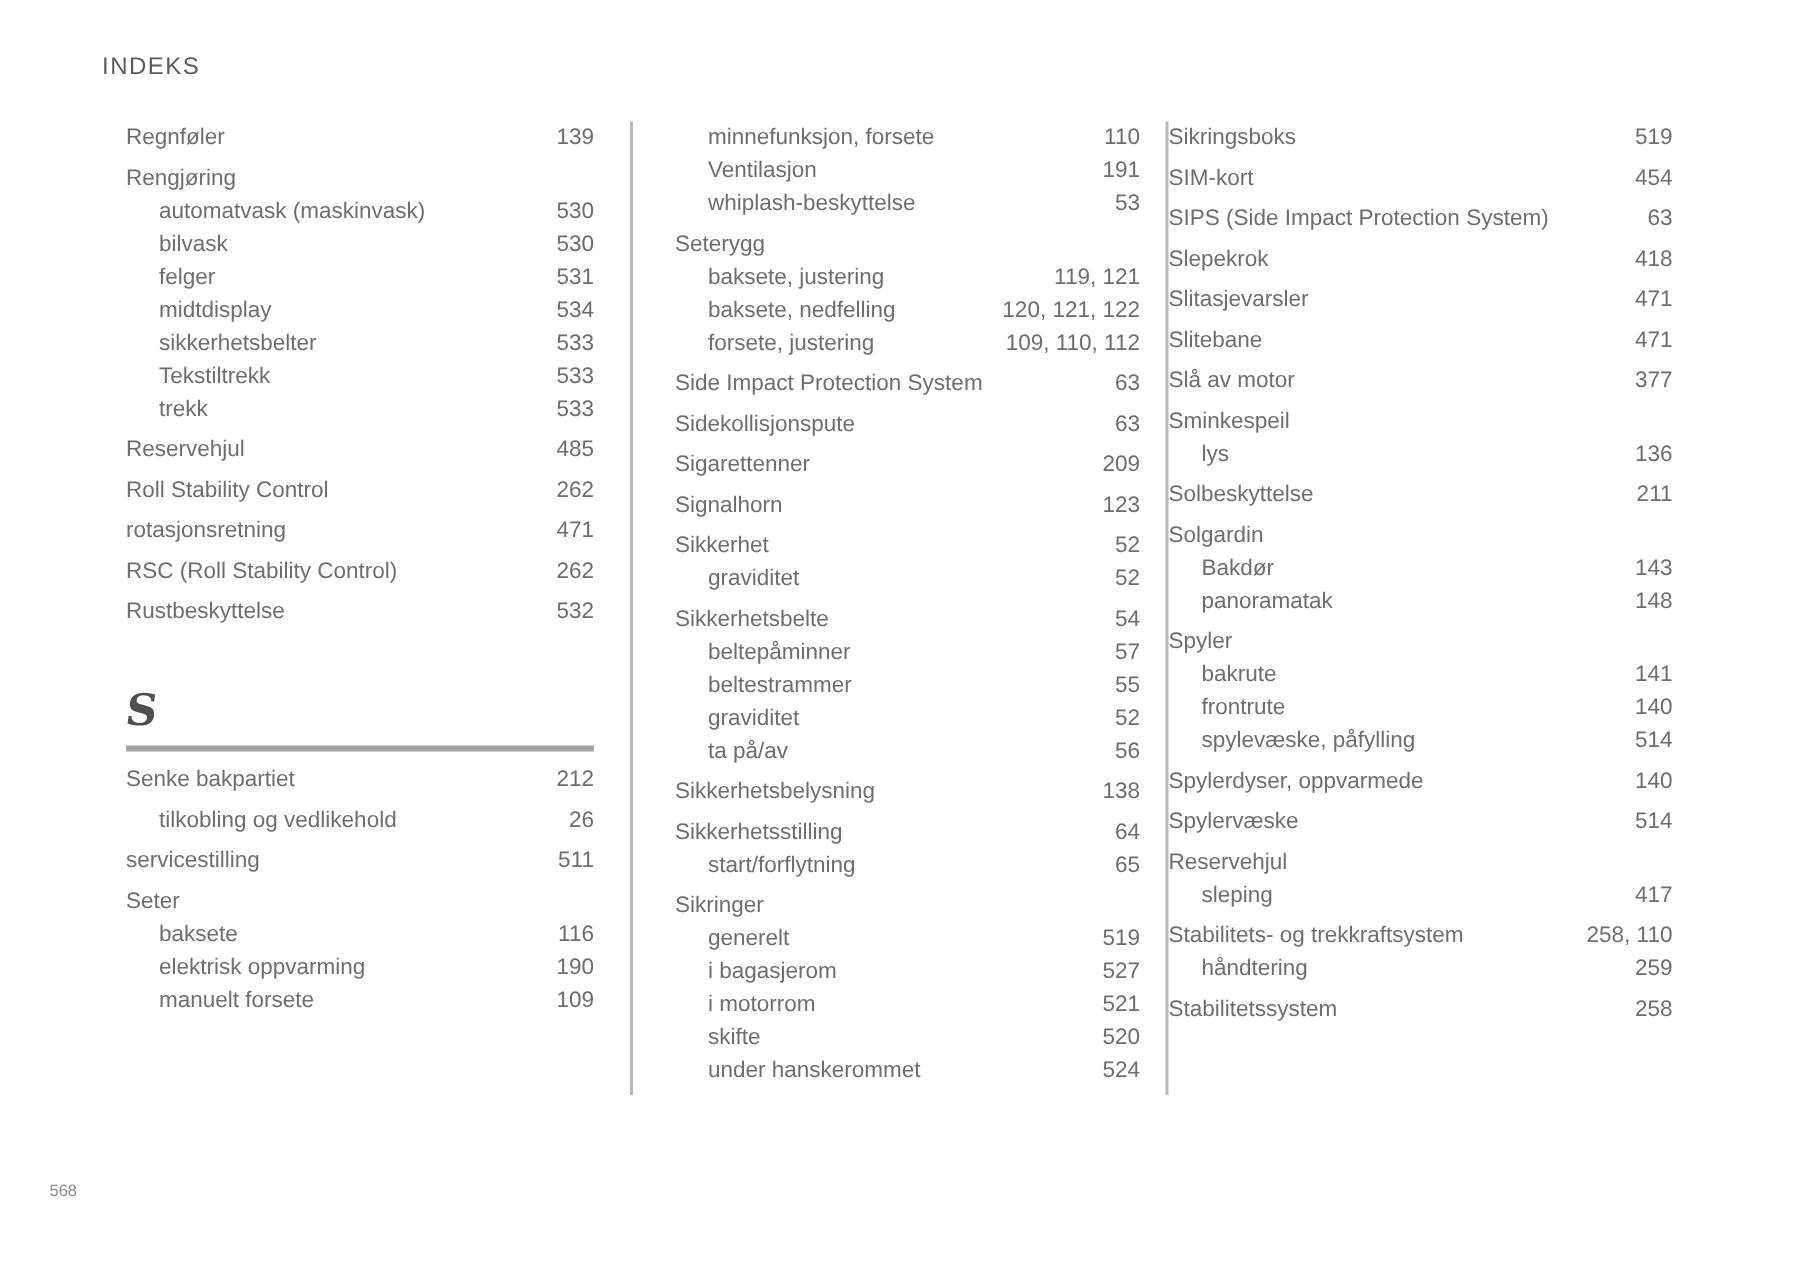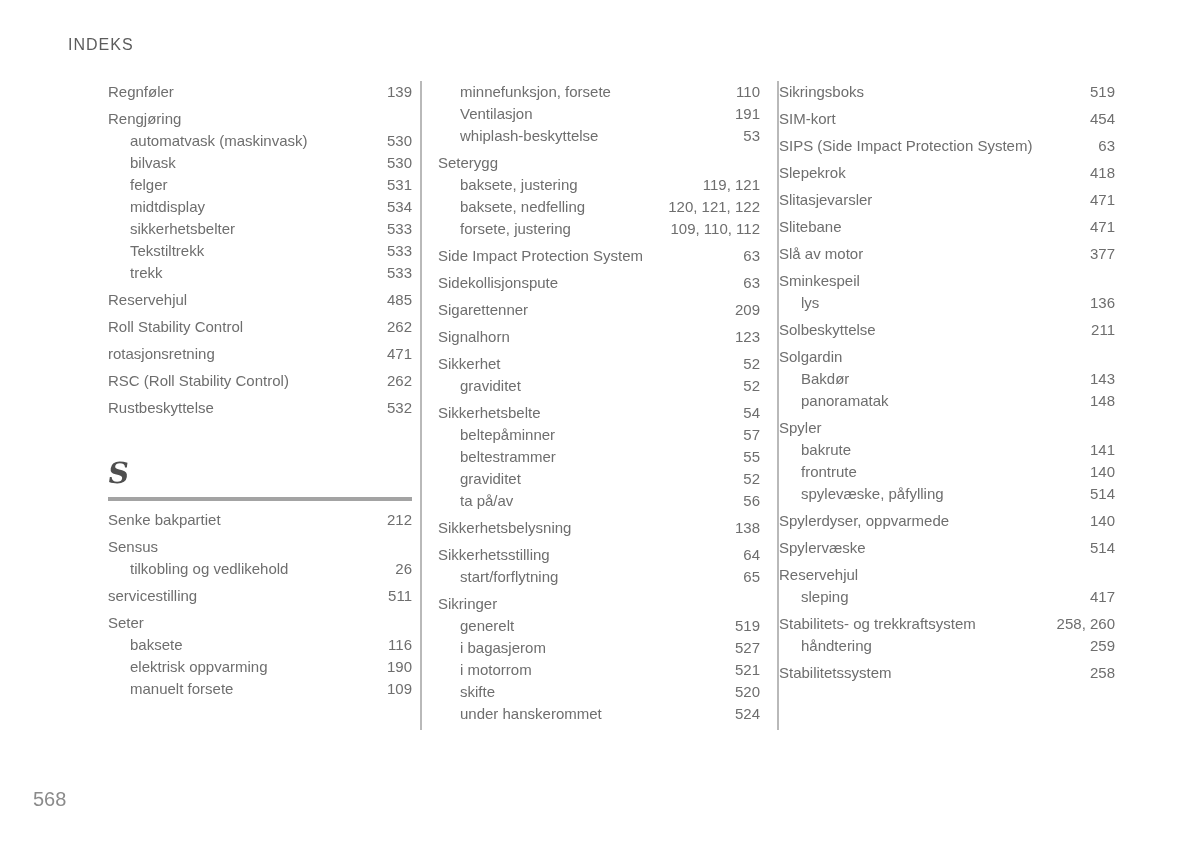--- a/index.html
+++ b/index.html
@@ -27,22 +27,22 @@
     letter-spacing: 1px;
     color: var(--heading);
   }
   .index-grid {
     display: grid;
     grid-template-columns: 336px 357px 367px;
     margin: 27px 0 0 84px;
     font-size: 15px;
   }
   .index-col { min-height: 10px; }
-  .index-col.c1 { padding-right: 8px; margin-left: 24px; }
-  .index-col.c2 { border-left: 2px solid var(--divider); padding-left: 16px; padding-right: 17px; }
+  .index-col.c1 { padding-right: 24px; }
+  .index-col.c2 { border-left: 2px solid var(--divider); padding-left: 28px; padding-right: 17px; }
   .index-col.c3 { border-left: 2px solid var(--divider); padding-right: 29px; }
   .entry-block { margin-bottom: 5px; }
   .entry-row {
     display: flex;
     justify-content: space-between;
     align-items: baseline;
     line-height: 22px;
   }
   .entry-row.sub { padding-left: 22px; }
   .entry-label { text-align: left; }
@@ -59,21 +59,21 @@
   }
   .section-rule {
     height: 4px;
     background: var(--section-rule);
     margin-top: 9px;
   }
   .page-number {
     position: absolute;
     left: 33px;
     top: 788px;
-    font-size: 20px;
+    font-size: 11px;
     color: var(--page-number);
   }
 </style>
 </head>
 <body>
 
 <div class="page-header">INDEKS</div>
 
 <div class="index-grid">
   <div class="index-col c1">
@@ -147,23 +147,20 @@
         </div>
       </div>
       <div class="section-block"><span class="section-letter">S</span><div class="section-rule"></div></div>
       <div class="entry-block">
         <div class="entry-row">
           <span class="entry-label">Senke bakpartiet</span>
           <span class="entry-pages">212</span>
         </div>
       </div>
       <div class="entry-block">
-        <div class="entry-row">
-          <span class="entry-label">Sensus</span>
-        </div>
         <div class="entry-row sub">
           <span class="entry-label">tilkobling og vedlikehold</span>
           <span class="entry-pages">26</span>
         </div>
       </div>
       <div class="entry-block">
         <div class="entry-row">
           <span class="entry-label">servicestilling</span>
           <span class="entry-pages">511</span>
         </div>
@@ -421,21 +418,21 @@
           <span class="entry-label">Reservehjul</span>
         </div>
         <div class="entry-row sub">
           <span class="entry-label">sleping</span>
           <span class="entry-pages">417</span>
         </div>
       </div>
       <div class="entry-block">
         <div class="entry-row">
           <span class="entry-label">Stabilitets- og trekkraftsystem</span>
-          <span class="entry-pages">258, 260</span>
+          <span class="entry-pages">258, 110</span>
         </div>
         <div class="entry-row sub">
           <span class="entry-label">håndtering</span>
           <span class="entry-pages">259</span>
         </div>
       </div>
       <div class="entry-block">
         <div class="entry-row">
           <span class="entry-label">Stabilitetssystem</span>
           <span class="entry-pages">258</span>

